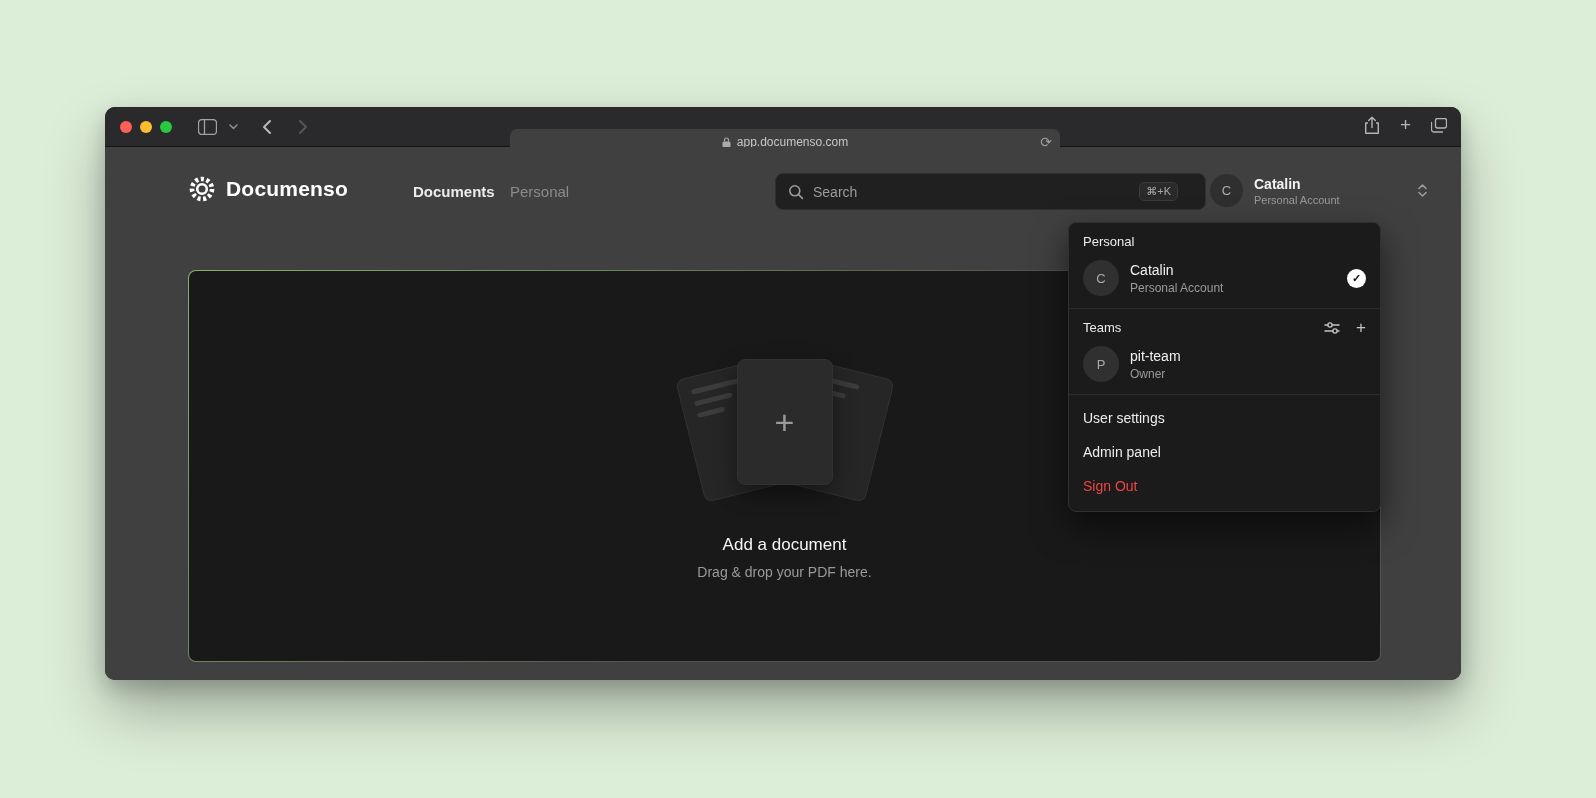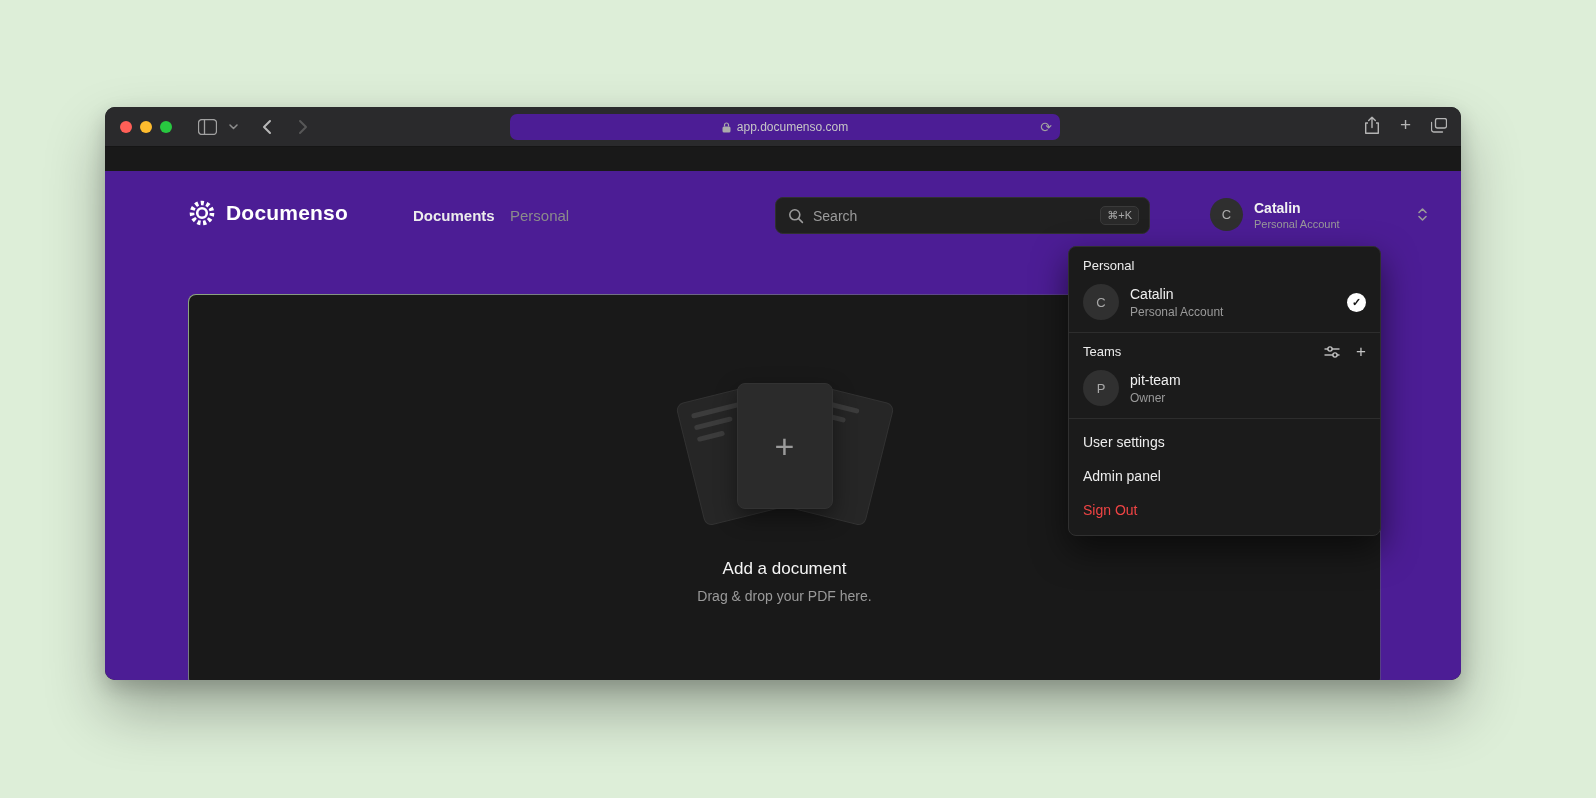--- a/index.html
+++ b/index.html
@@ -15,41 +15,41 @@
     border-radius:10px 10px 0 0; border-bottom:1px solid #151515; }
   .traffic { position:absolute; top:14px; width:12px; height:12px; border-radius:50%; }
   .t-close { left:15px; background:#ff5f57; }
   .t-min   { left:35px; background:#febc2e; }
   .t-zoom  { left:55px; background:#28c840; }
   .chrome-btn { position:absolute; display:flex; align-items:center; justify-content:center; }
   .sidebar-toggle { left:92px; top:12px; width:20px; height:16px; }
   .tb-chevron { left:124px; top:17px; }
   .nav-back { left:156px; top:12px; width:12px; height:16px; }
   .nav-fwd  { left:192px; top:12px; width:12px; height:16px; }
-  .urlbar { position:absolute; left:405px; top:7px; width:550px; height:26px; background:#4c1d95;
+  .urlbar { position:absolute; left:405px; top:22px; width:550px; height:26px; background:#404040;
     border-radius:7px; display:flex; align-items:center; justify-content:center; gap:6px; }
   .url-text { font-size:12px; color:#c6c6c6; }
   .url-refresh { position:absolute; right:8px; top:4px; color:#a0a0a0; font-size:14px; line-height:18px; cursor:default; }
   .right-icons { position:absolute; right:14px; top:8px; display:flex; align-items:center; gap:20px; }
   .newtab-glyph { color:#b4b4b4; font-size:19px; font-weight:300; line-height:20px; }
 
   
-  .page { position:absolute; top:40px; left:0; right:0; bottom:0; background:#4c1d95;
-    border-radius:0 0 10px 10px; overflow:hidden;margin-top:24px; }
+  .page { position:absolute; top:40px; left:0; right:0; bottom:0; background:#404040;
+    border-radius:0 0 10px 10px; overflow:hidden; }
 
   .brand { position:absolute; left:83px; top:28px; display:flex; align-items:center; gap:10px; }
   .brand-text { color:#fff; font-size:21px; font-weight:700; letter-spacing:0.2px; }
 
   .nav-link { position:absolute; top:36px; font-size:15px; font-weight:600; cursor:default; }
   .nav-documents { left:308px; color:#ececec; }
   .nav-templates { left:405px; color:#8b8b8b; font-weight:500; }
 
-  .searchbox { position:absolute; left:670px; top:26px; width:375px; height:37px;
+  .searchbox { position:absolute; left:670px; top:26px; width:431px; height:37px;
     background:#202020; border:1px solid #303030; border-radius:8px;
-    display:flex; align-items:center; padding:0 10px 0 12px; gap:9px; }
+    display:flex; align-items:center; padding:0 27px 0 12px; gap:9px; }
   .search-placeholder { font-size:14px; color:#9b9b9b; flex:1; }
   .kbd { background:#2a2a2a; border:1px solid #3a3a3a; border-radius:5px; padding:2px 6px;
     font-size:11px; color:#a8a8a8; }
 
   .account { position:absolute; left:1105px; top:27px; display:flex; align-items:center; gap:11px; }
   .avatar { width:33px; height:33px; border-radius:50%; background:#2f2f2f; color:#aeaeae;
     font-size:13px; display:flex; align-items:center; justify-content:center; flex:0 0 auto; }
   .acct-name { font-size:14px; font-weight:600; color:#f2f2f2; }
   .acct-sub { font-size:11px; color:#9a9a9a; margin-top:2px; }
   .acct-caret { margin-left:66px; display:flex; }

